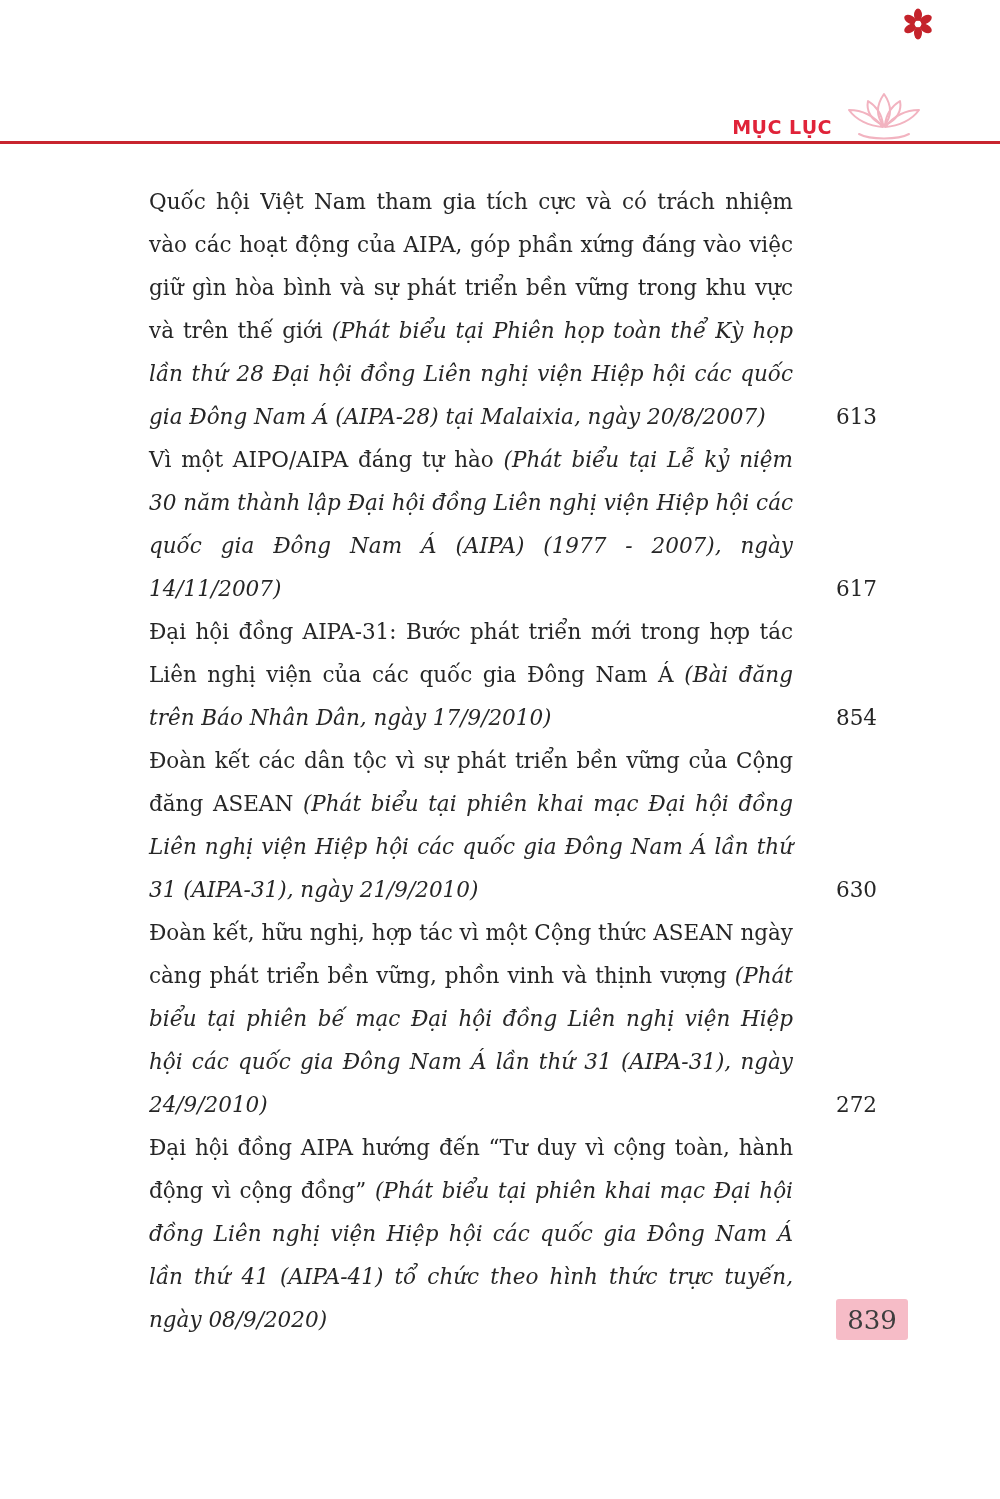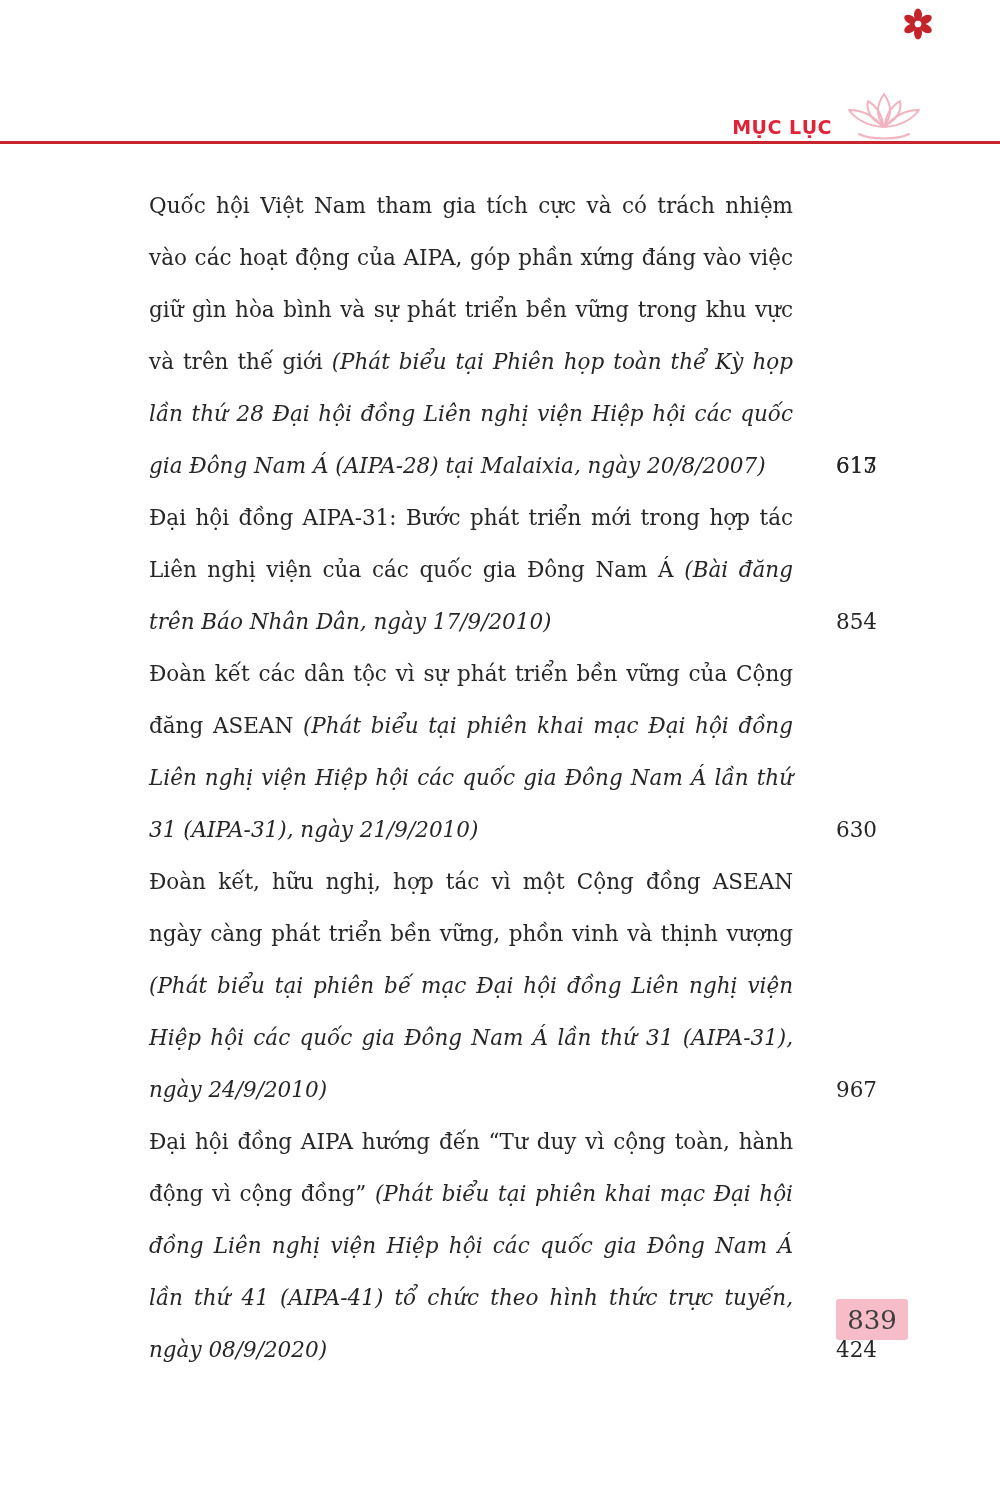--- a/index.html
+++ b/index.html
@@ -55,21 +55,21 @@
     position: absolute;
     top: 180px;
     left: 125px;
     width: 752px;
   }
   .entry {
     position: relative;
     padding: 0 84px 0 24px;
     text-align: justify;
     font-size: 21.5px;
-    line-height: 52px;
+    line-height: 43px;
   }
   .entry p { margin: 0; display: inline; }
   .entry .dash {
     position: absolute;
     left: 2px;
     top: 0;
   }
   .entry .citation { font-style: italic; }
   .entry .pnum {
     position: absolute;
@@ -132,39 +132,40 @@
   <main class="toc">
 
     <div class="entry">
       <span class="dash"></span>
       <p><span class="title">Quốc hội Việt Nam tham gia tích cực và có trách nhiệm vào các hoạt động của AIPA, góp phần xứng đáng vào việc giữ gìn hòa bình và sự phát triển bền vững trong khu vực và trên thế giới</span> <span class="citation">(Phát biểu tại Phiên họp toàn thể Kỳ họp lần thứ 28 Đại hội đồng Liên nghị viện Hiệp hội các quốc gia Đông Nam Á (AIPA-28) tại Malaixia, ngày 20/8/2007)</span></p>
       <span class="pnum">613</span>
     </div>
 
     <div class="entry">
       <span class="dash"></span>
+      <p><span class="title">Vì một AIPO/AIPA đáng tự hào</span> <span class="citation">(Phát biểu tại Lễ kỷ niệm 30 năm thành lập Đại hội đồng Liên nghị viện Hiệp hội các quốc gia Đông Nam Á (AIPA) (1977 - 2007), ngày 14/11/2007)</span></p>
       <span class="pnum">617</span>
     </div>
 
     <div class="entry">
       <span class="dash"></span>
       <p><span class="title">Đại hội đồng AIPA-31: Bước phát triển mới trong hợp tác Liên nghị viện của các quốc gia Đông Nam Á</span> <span class="citation">(Bài đăng trên Báo Nhân Dân, ngày 17/9/2010)</span></p>
       <span class="pnum">854</span>
     </div>
 
     <div class="entry">
       <span class="dash"></span>
       <p><span class="title">Đoàn kết các dân tộc vì sự phát triển bền vững của Cộng đăng ASEAN</span> <span class="citation">(Phát biểu tại phiên khai mạc Đại hội đồng Liên nghị viện Hiệp hội các quốc gia Đông Nam Á lần thứ 31 (AIPA-31), ngày 21/9/2010)</span></p>
       <span class="pnum">630</span>
     </div>
 
     <div class="entry">
       <span class="dash"></span>
-      <p><span class="title">Đoàn kết, hữu nghị, hợp tác vì một Cộng đồng ASEAN ngày càng phát triển bền vững, phồn vinh và thịnh vượng</span> <span class="citation">(Phát biểu tại phiên bế mạc Đại hội đồng Liên nghị viện Hiệp hội các quốc gia Đông Nam Á lần thứ 31 (AIPA-31), ngày 24/9/2010)</span></p>
-      <span class="pnum">967</span>
+      <p><span class="title">Đoàn kết, hữu nghị, hợp tác vì một Cộng thức ASEAN ngày càng phát triển bền vững, phồn vinh và thịnh vượng</span> <span class="citation">(Phát biểu tại phiên bế mạc Đại hội đồng Liên nghị viện Hiệp hội các quốc gia Đông Nam Á lần thứ 31 (AIPA-31), ngày 24/9/2010)</span></p>
+      <span class="pnum">272</span>
     </div>
 
     <div class="entry">
       <span class="dash"></span>
       <p><span class="title">Đại hội đồng AIPA hướng đến “Tư duy vì cộng toàn, hành động vì cộng đồng”</span> <span class="citation">(Phát biểu tại phiên khai mạc Đại hội đồng Liên nghị viện Hiệp hội các quốc gia Đông Nam Á lần thứ 41 (AIPA-41) tổ chức theo hình thức trực tuyến, ngày 08/9/2020)</span></p>
       <span class="pnum">424</span>
     </div>
 
   </main>
 

